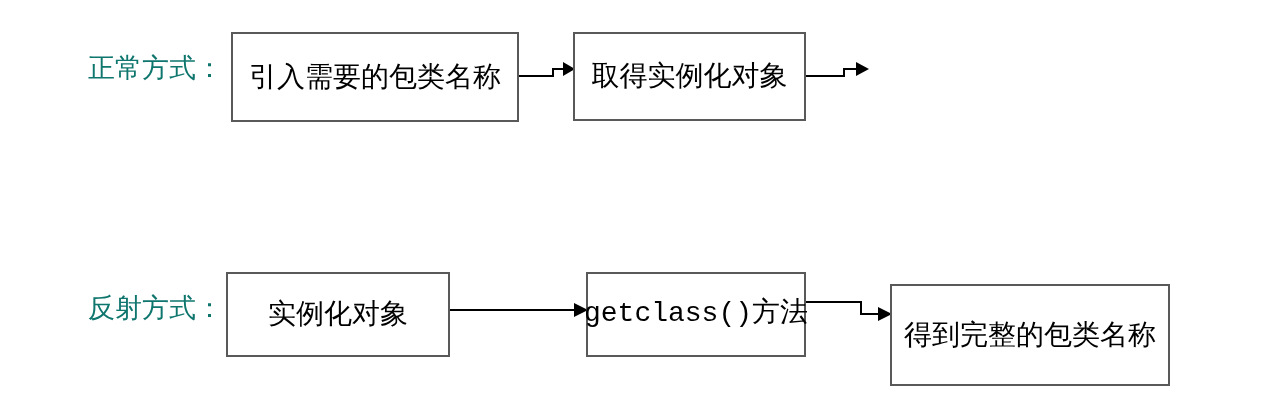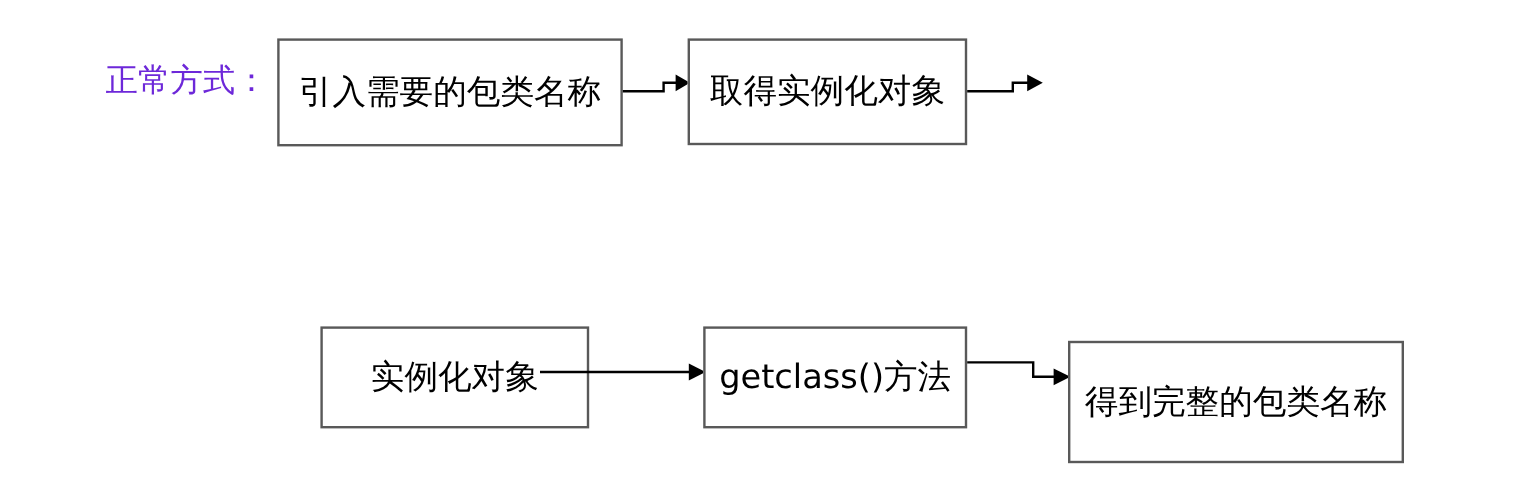--- a/index.html
+++ b/index.html
@@ -16,21 +16,21 @@
     position: relative;
     width: 1262px;
     height: 406px;
     background: #ffffff;
     overflow: hidden;
   }
   .row-label {
     position: absolute;
     font-size: 27px;
     line-height: 1;
-    color: #6d28d9;
+    color: #0f766e;
     white-space: nowrap;
     letter-spacing: 0px;
   }
   .node {
     position: absolute;
     box-sizing: border-box;
     background: #ffffff;
     border: 2px solid #595959;
     display: flex;
     align-items: center;
@@ -77,31 +77,32 @@
   <div class="node" style="left:573px; top:32px; width:233px; height:89px;">
     <span class="node-label">取得实例化对象</span>
   </div>
 
   <svg class="connector" style="left:806px; top:54px;" width="63" height="30" viewBox="0 0 63 30">
     <path d="M0,22 L38,22 L38,15 L52,15"></path>
     <polygon points="50,8 63,15 50,22"></polygon>
   </svg>
 
 
+  <div class="row-label" style="left:88px; top:294px;">反射方式：</div>
 
-  <div class="node" style="left:226px; top:272px; width:224px; height:85px;margin-left:41px;">
+  <div class="node" style="left:226px; top:272px; width:224px; height:85px;">
     <span class="node-label">实例化对象</span>
   </div>
 
   <svg class="connector" style="left:450px; top:300px;" width="138" height="20" viewBox="0 0 138 20">
     <path d="M0,10 L126,10"></path>
     <polygon points="124,3 138,10 124,17"></polygon>
   </svg>
 
-  <div class="node" style="left:586px; top:272px; width:220px; height:85px;">
+  <div class="node" style="left:586px; top:272px; width:220px; height:85px;font-family:Liberation Mono, monospace;">
     <span class="node-label">getclass()方法</span>
   </div>
 
   <svg class="connector" style="left:806px; top:294px;" width="86" height="32" viewBox="0 0 86 32">
     <path d="M0,8 L55,8 L55,20 L74,20"></path>
     <polygon points="72,13 86,20 72,27"></polygon>
   </svg>
 
   <div class="node" style="left:890px; top:284px; width:280px; height:102px;">
     <span class="node-label">得到完整的包类名称</span>

